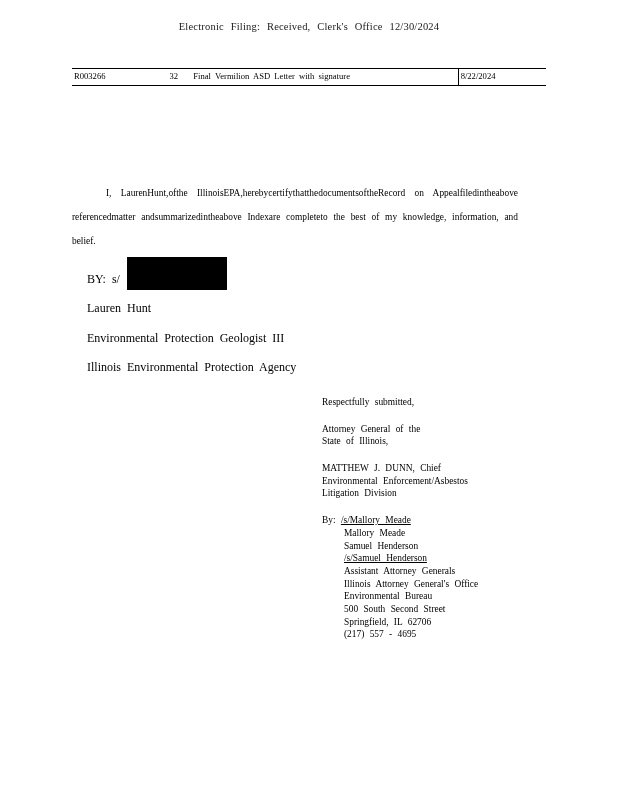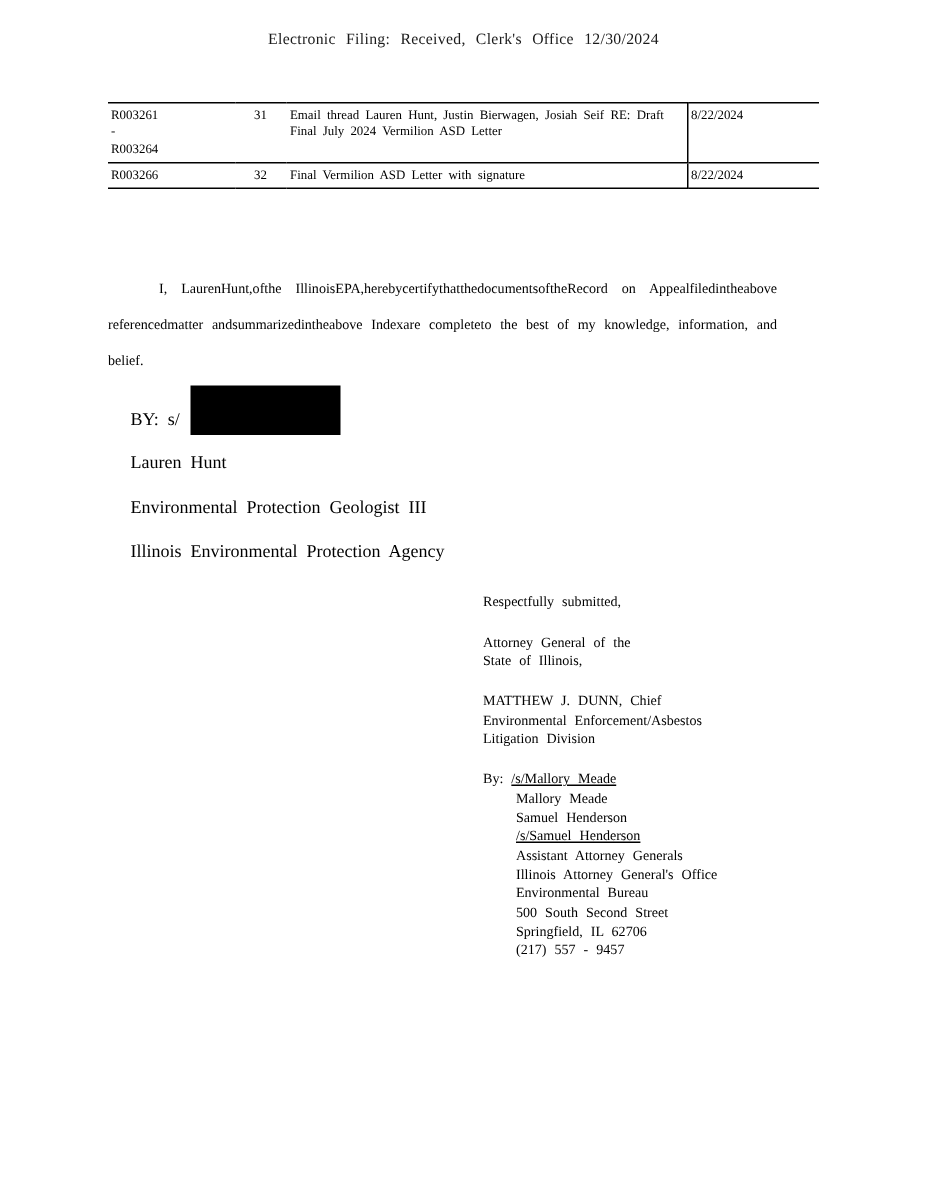--- a/index.html
+++ b/index.html
@@ -118,30 +118,20 @@
 </style>
 </head>
 <body>
 
 <div class="page">
 
   <div class="header-stamp">Electronic    Filing:  Received,   Clerk's   Office  12/30/2024</div>
 
   <table class="doc-table">
     <tbody>
-      <tr class="row-top">
-        <td class="c-bates">
-          <div>R003261</div>
-          <div>-</div>
-          <div>R003264</div>
-        </td>
-        <td class="c-num">31</td>
-        <td class="c-desc">Email  thread  Lauren  Hunt,  Justin  Bierwagen, Josiah  Seif  RE:  Draft  Final  July  2024  Vermilion ASD  Letter</td>
-        <td class="c-date">8/22/2024</td>
-      </tr>
       <tr class="row-sep row-bottom-line">
         <td class="c-bates">R003266</td>
         <td class="c-num">32</td>
         <td class="c-desc">Final  Vermilion   ASD  Letter  with  signature</td>
         <td class="c-date">8/22/2024</td>
       </tr>
     </tbody>
   </table>
 
   <div class="cert-para">
@@ -197,18 +187,18 @@
       <div class="ln">
         <span class="ind"></span><span>Environmental     Bureau</span>
       </div>
       <div class="ln">
         <span class="ind"></span><span>500  South  Second   Street</span>
       </div>
       <div class="ln">
         <span class="ind"></span><span>Springfield,   IL  62706</span>
       </div>
       <div class="ln">
-        <span class="ind"></span><span>(217)   557 - 9457</span>
+        <span class="ind"></span><span>(217)   557 - 4695</span>
       </div>
     </div>
   </div>
 
 </div>
 
 </body></html>

